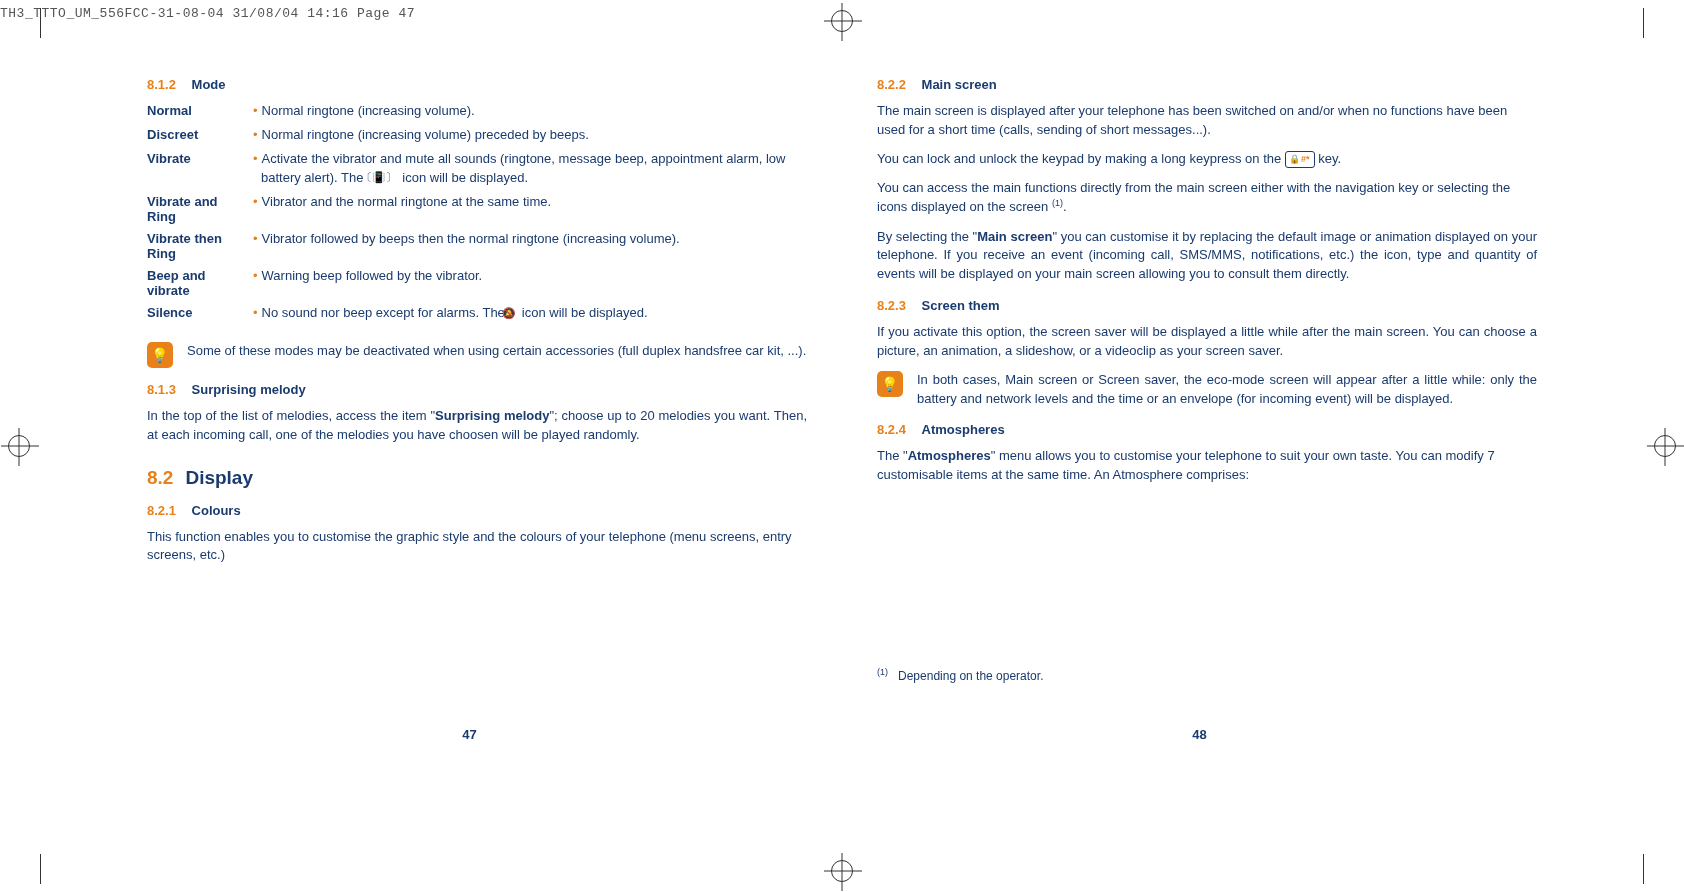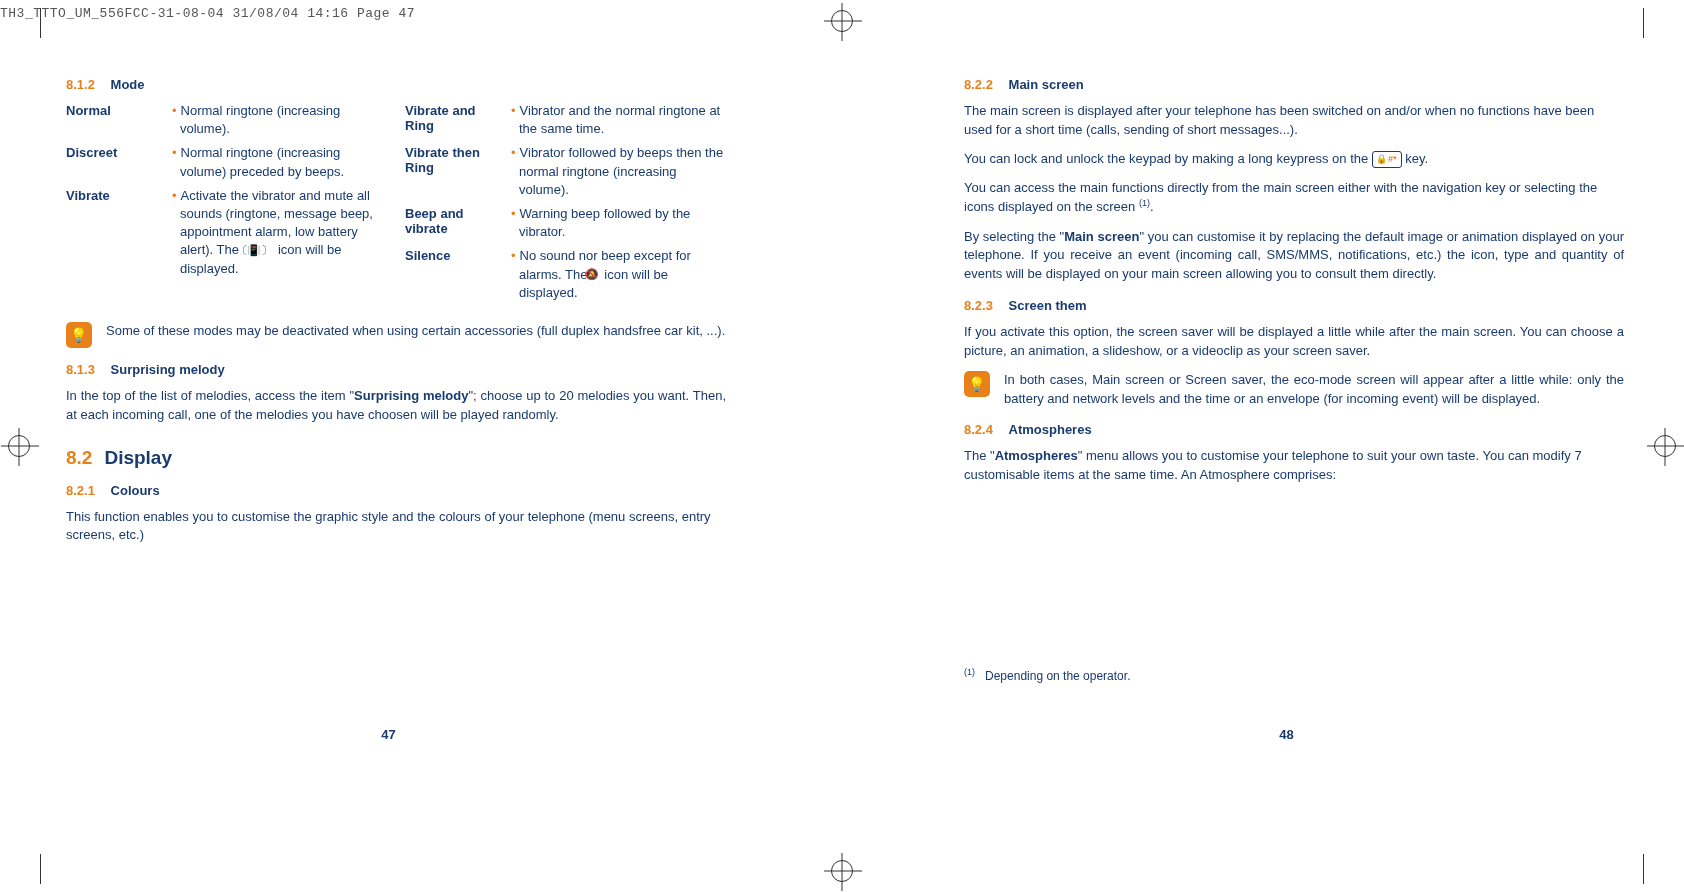--- a/index.html
+++ b/index.html
@@ -37,24 +37,23 @@
       content: ""; position: absolute; background: #333;
     }
     .reg-mark::before { left: 50%; top: -8px; width: 1px; height: 38px; transform: translateX(-50%); }
     .reg-mark::after { top: 50%; left: -8px; height: 1px; width: 38px; transform: translateY(-50%); }
     .reg-top { top: 10px; left: 50%; transform: translateX(-50%); }
     .reg-bottom { bottom: 10px; left: 50%; transform: translateX(-50%); }
     .reg-left { left: 8px; top: 50%; transform: translateY(-50%); }
     .reg-right { right: 8px; top: 50%; transform: translateY(-50%); }
     .spread {
       display: flex;
-      justify-content: space-between;
+      justify-content: center;
       gap: 70px;
       padding: 50px 60px 20px 60px;
-      margin-left: 6px;
     }
     .page {
       width: 660px;
       position: relative;
     }
     .sec-num-orange {
       color: #e8811a;
       font-weight: bold;
       font-size: 13px;
       margin-right: 12px;
@@ -81,22 +80,22 @@
     }
     .sub-row { margin-top: 14px; margin-bottom: 10px; }
     .body-p {
       color: #1a3b6e;
       line-height: 1.45;
       text-align: justify;
       margin-bottom: 10px;
     }
     .mode-grid {
       display: flex;
-      gap: 18px;
       margin-bottom: 14px;
+      flex-direction: column;
     }
     .mode-col { flex: 1; }
     .mode-item { display: flex; margin-bottom: 6px; }
     .mode-label {
       font-weight: bold;
       width: 102px;
       flex-shrink: 0;
       padding-top: 1px;
     }
     .mode-desc {

